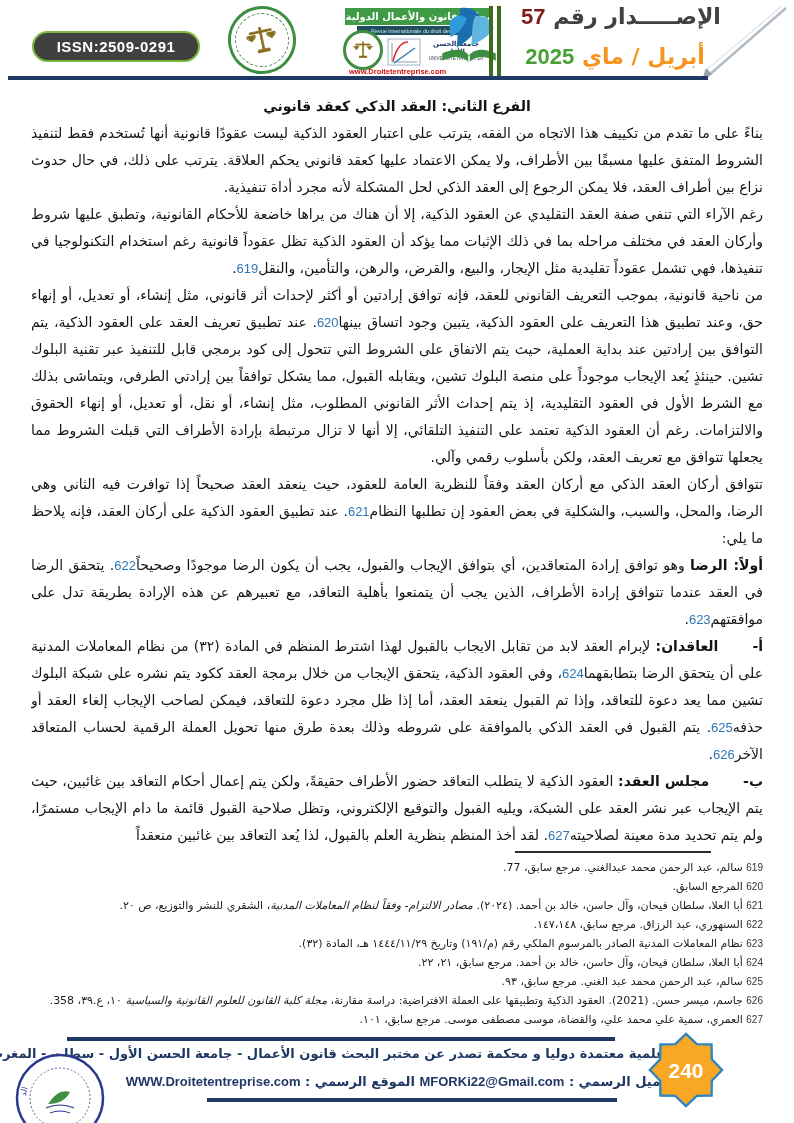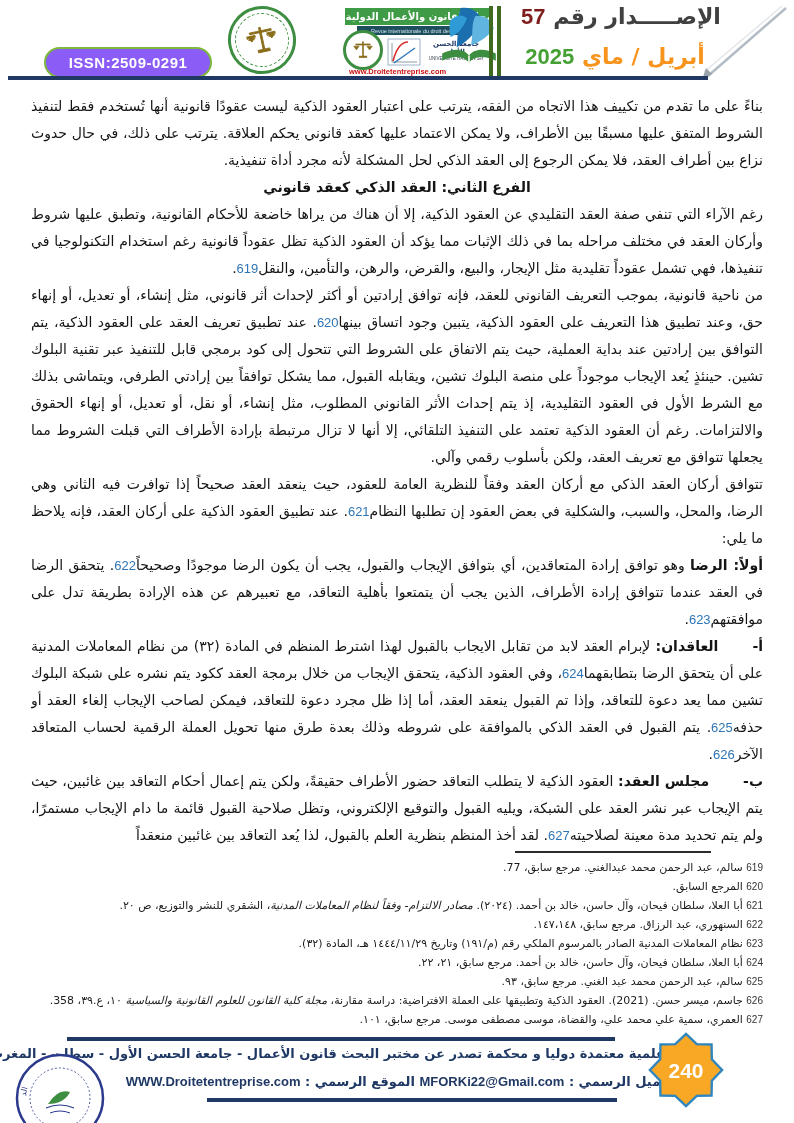--- a/index.html
+++ b/index.html
@@ -1,22 +1,22 @@
 <!DOCTYPE html>
 <html lang="ar" dir="rtl"><head>
 <meta charset="utf-8">
 <style>
   html,body{margin:0;padding:0;background:#888;}
   .page{position:relative;width:794px;height:1123px;background:#fff;overflow:hidden;
         font-family:"DejaVu Sans",sans-serif;direction:rtl;}
   
-  .issn-badge{position:absolute;left:44px;top:31px;width:164px;height:27px;background:#8b5cf6;
+  .issn-badge{position:absolute;left:32px;top:31px;width:164px;height:27px;background:#404040;
       border:2px solid #7CB83D;border-radius:16px;color:#fff;font-weight:bold;font-size:15px;
       display:flex;align-items:center;justify-content:center;direction:ltr;
-      font-family:"Liberation Sans",sans-serif;letter-spacing:.5px;margin-top:16px;}
+      font-family:"Liberation Sans",sans-serif;letter-spacing:.5px;}
   .logo-circle{position:absolute;border-radius:50%;background:#fff;border:3px solid #3E8E41;
       display:flex;align-items:center;justify-content:center;box-sizing:border-box;}
   .logo-circle .inner-ring{position:absolute;inset:4px;border:1px dashed #3E8E41;border-radius:50%;}
   .lab-logo{left:228px;top:6px;width:68px;height:68px;transform:rotate(-12deg);}
   .journal-logo{position:absolute;left:343px;top:8px;width:150px;height:66px;}
   .j-banner{position:absolute;top:0;right:0;width:148px;height:17px;background:#3F9B45;color:#fff;
       font-size:10px;font-weight:bold;display:flex;align-items:center;justify-content:center;}
   .j-banner-sub{position:absolute;top:18px;right:8px;width:128px;height:9px;background:#1F4E5F;color:#cfe3ea;
       font-size:5.5px;display:flex;align-items:center;justify-content:center;direction:ltr;
       font-family:"Liberation Sans",sans-serif;}
@@ -139,22 +139,22 @@
     <svg class="pen" width="100" height="78" viewBox="0 0 100 78">
       <line x1="96" y1="4" x2="18" y2="72" stroke="#b3bcc4" stroke-width="2.5"></line>
       <line x1="92" y1="2" x2="14" y2="68" stroke="#e3e7ea" stroke-width="1.5"></line>
       <polygon points="12,76 22,70 16,64" fill="#9aa3ab"></polygon>
     </svg>
 
     <div class="header-rule"></div>
   </header>
 
   <main id="body-content" class="article-body">
+      <div class="para h"><span class="bold">الفرع الثاني: العقد الذكي كعقد قانوني</span></div>
       <div class="para p"><span>بناءً على ما تقدم من تكييف هذا الاتجاه من الفقه، يترتب على اعتبار العقود الذكية ليست عقودًا قانونية أنها تُستخدم فقط لتنفيذ الشروط المتفق عليها مسبقًا بين الأطراف، ولا يمكن الاعتماد عليها كعقد قانوني يحكم العلاقة. يترتب على ذلك، في حال حدوث نزاع بين أطراف العقد، فلا يمكن الرجوع إلى العقد الذكي لحل المشكلة لأنه مجرد أداة تنفيذية.</span></div>
-      <div class="para h"><span class="bold">الفرع الثاني: العقد الذكي كعقد قانوني</span></div>
       <div class="para p"><span>رغم الآراء التي تنفي صفة العقد التقليدي عن العقود الذكية، إلا أن هناك من يراها خاضعة للأحكام القانونية، وتطبق عليها شروط وأركان العقد في مختلف مراحله بما في ذلك الإثبات مما يؤكد أن العقود الذكية تظل عقوداً قانونية رغم استخدام التكنولوجيا في تنفيذها، فهي تشمل عقوداً تقليدية مثل الإيجار، والبيع، والقرض، والرهن، والتأمين، والنقل</span><span class="ref">619</span><span>.</span></div>
       <div class="para p"><span>من ناحية قانونية، بموجب التعريف القانوني للعقد، فإنه توافق إرادتين أو أكثر لإحداث أثر قانوني، مثل إنشاء، أو تعديل، أو إنهاء حق، وعند تطبيق هذا التعريف على العقود الذكية، يتبين وجود اتساق بينها</span><span class="ref">620</span><span>. عند تطبيق تعريف العقد على العقود الذكية، يتم التوافق بين إرادتين عند بداية العملية، حيث يتم الاتفاق على الشروط التي تتحول إلى كود برمجي قابل للتنفيذ عبر تقنية البلوك تشين. حينئذٍ يُعد الإيجاب موجوداً على منصة البلوك تشين، ويقابله القبول، مما يشكل توافقاً بين إرادتي الطرفي، ويتماشى بذلك مع الشرط الأول في العقود التقليدية، إذ يتم إحداث الأثر القانوني المطلوب، مثل إنشاء، أو نقل، أو تعديل، أو إنهاء الحقوق والالتزامات. رغم أن العقود الذكية تعتمد على التنفيذ التلقائي، إلا أنها لا تزال مرتبطة بإرادة الأطراف التي قبلت الشروط مما يجعلها تتوافق مع تعريف العقد، ولكن بأسلوب رقمي وآلي.</span></div>
       <div class="para p"><span>تتوافق أركان العقد الذكي مع أركان العقد وفقاً للنظرية العامة للعقود، حيث ينعقد العقد صحيحاً إذا توافرت فيه الثاني وهي الرضا، والمحل، والسبب، والشكلية في بعض العقود إن تطلبها النظام</span><span class="ref">621</span><span>. عند تطبيق العقود الذكية على أركان العقد، فإنه يلاحظ ما يلي:</span></div>
       <div class="para p"><span class="bold">أولاً: الرضا</span><span> وهو توافق إرادة المتعاقدين، أي بتوافق الإيجاب والقبول، يجب أن يكون الرضا موجودًا وصحيحاً</span><span class="ref">622</span><span>. يتحقق الرضا في العقد عندما تتوافق إرادة الأطراف، الذين يجب أن يتمتعوا بأهلية التعاقد، مع تعبيرهم عن هذه الإرادة بطريقة تدل على موافقتهم</span><span class="ref">623</span><span>.</span></div>
       <div class="para li"><span class="li-marker">أ-</span><span class="li-tab"></span><span class="bold">العاقدان:</span><span> لإبرام العقد لابد من تقابل الايجاب بالقبول لهذا اشترط المنظم في المادة (٣٢) من نظام المعاملات المدنية على أن يتحقق الرضا بتطابقهما</span><span class="ref">624</span><span>، وفي العقود الذكية، يتحقق الإيجاب من خلال برمجة العقد ككود يتم نشره على شبكة البلوك تشين مما يعد دعوة للتعاقد، وإذا تم القبول ينعقد العقد، أما إذا ظل مجرد دعوة للتعاقد، فيمكن لصاحب الإيجاب إلغاء العقد أو حذفه</span><span class="ref">625</span><span>. يتم القبول في العقد الذكي بالموافقة على شروطه وذلك بعدة طرق منها تحويل العملة الرقمية لحساب المتعاقد الآخر</span><span class="ref">626</span><span>.</span></div>
       <div class="para li"><span class="li-marker">ب-</span><span class="li-tab"></span><span class="bold">مجلس العقد:</span><span> العقود الذكية لا يتطلب التعاقد حضور الأطراف حقيقةً، ولكن يتم إعمال أحكام التعاقد بين غائبين، حيث يتم الإيجاب عبر نشر العقد على الشبكة، ويليه القبول والتوقيع الإلكتروني، وتظل صلاحية القبول قائمة ما دام الإيجاب مستمرًا، ولم يتم تحديد مدة معينة لصلاحيته</span><span class="ref">627</span><span>. لقد أخذ المنظم بنظرية العلم بالقبول، لذا يُعد التعاقد بين غائبين منعقداً</span></div>
     </main>
 
   <div class="footnote-sep"></div>
   <section id="footnotes" class="footnotes">

